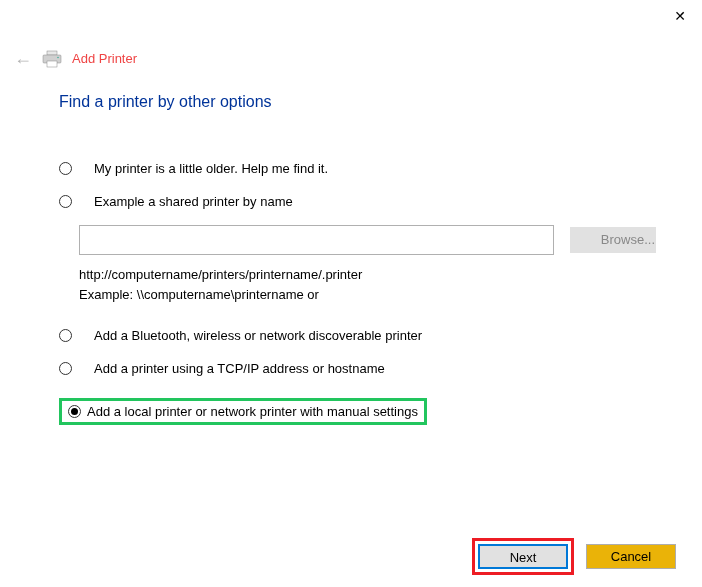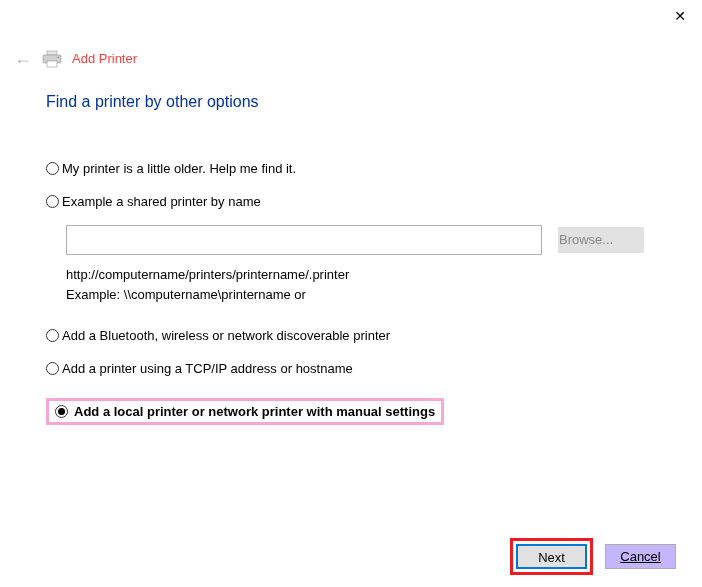--- a/index.html
+++ b/index.html
@@ -2,37 +2,37 @@
 <html><head>
   <meta charset="utf-8">
   <style>
     * { box-sizing: border-box; margin: 0; padding: 0; }
     body { font-family: "Segoe UI", Tahoma, sans-serif; font-size: 13px; color: #000; background: #fff; width: 702px; height: 587px; position: relative; }
     .close-btn { position: absolute; top: 8px; right: 16px; font-size: 14px; cursor: pointer; font-family: Arial, sans-serif; font-weight: 300; }
     .header { display: flex; align-items: center; padding: 48px 0 0 14px; gap: 10px; }
     .back-arrow { color: #b5b5b5; font-size: 18px; }
     .printer-icon { width: 20px; height: 18px; }
     .header-title { font-size: 13px; color: #ef4444; }
-    .content { padding: 24px 46px 0 46px; }
+    .content { padding: 24px 46px 0 46px; margin-left: 13px; }
     .page-title { color: #003399; font-size: 16px; font-weight: 400; margin-bottom: 48px; }
-    .option-row { display: flex; align-items: center; gap: 3px; margin-bottom: 14px; padding: 2px 0; }
+    .option-row { display: flex; align-items: center; gap: 22px; margin-bottom: 14px; padding: 2px 0; }
     .radio { width: 13px; height: 13px; border: 1px solid #333; border-radius: 50%; display: inline-flex; align-items: center; justify-content: center; flex-shrink: 0; }
     .radio.selected::after { content: ""; width: 7px; height: 7px; background: #000; border-radius: 50%; }
     .option-label { font-size: 13px; }
     .shared-section { margin-left: 20px; margin-top: 8px; margin-bottom: 22px; }
     .shared-input-row { display: flex; gap: 16px; align-items: center; margin-bottom: 10px; }
     .shared-input { width: 476px; height: 30px; border: 1px solid #b0b0b0; padding: 4px 6px; font-size: 13px; }
-    .browse-btn { width: 86px; height: 26px; background: #e1e1e1; border: 1px solid #e1e1e1; color: #888; font-size: 13px; text-align: left; line-height: 24px; }
+    .browse-btn { width: 86px; height: 26px; background: #e1e1e1; border: 1px solid #e1e1e1; color: #888; font-size: 13px; text-align: right; line-height: 24px; }
     .example-text { font-size: 13px; line-height: 1.5; }
-    .highlight-box { border: 3px solid #f9a8d4; padding: 3px 6px; display: inline-flex; align-items: center; gap: 6px; margin-top: 6px; font-weight: bold; }
+    .highlight-box { border: 3px solid #22c55e; padding: 3px 6px; display: inline-flex; align-items: center; gap: 6px; margin-top: 6px; }
     .footer { position: absolute; bottom: 12px; right: 26px; display: flex; gap: 12px; align-items: center; }
     .next-highlight { border: 3px solid #ed1c24; padding: 3px; }
-    .btn { width: 71px; height: 25px; font-size: 13px; text-align: center; line-height: 23px; cursor: pointer; }
+    .btn { width: 90px; height: 25px; font-size: 13px; text-align: center; line-height: 23px; cursor: pointer; }
     .btn-next { background: #e1e1e1; border: 2px solid #0078d7; }
-    .btn-cancel { background: #c4b5fd; border: 1px solid #adadad; text-decoration: underline; }
+    .btn-cancel { background: #eab308; border: 1px solid #adadad; }
   </style>
 </head>
 <body>
 
 <div class="close-btn">✕</div>
 
 <div class="header">
   <span class="back-arrow">←</span>
   <svg class="printer-icon" viewBox="0 0 20 18">
     <rect x="5" y="1" width="10" height="4" fill="#e8e8e8" stroke="#888" stroke-width="0.5"></rect>

